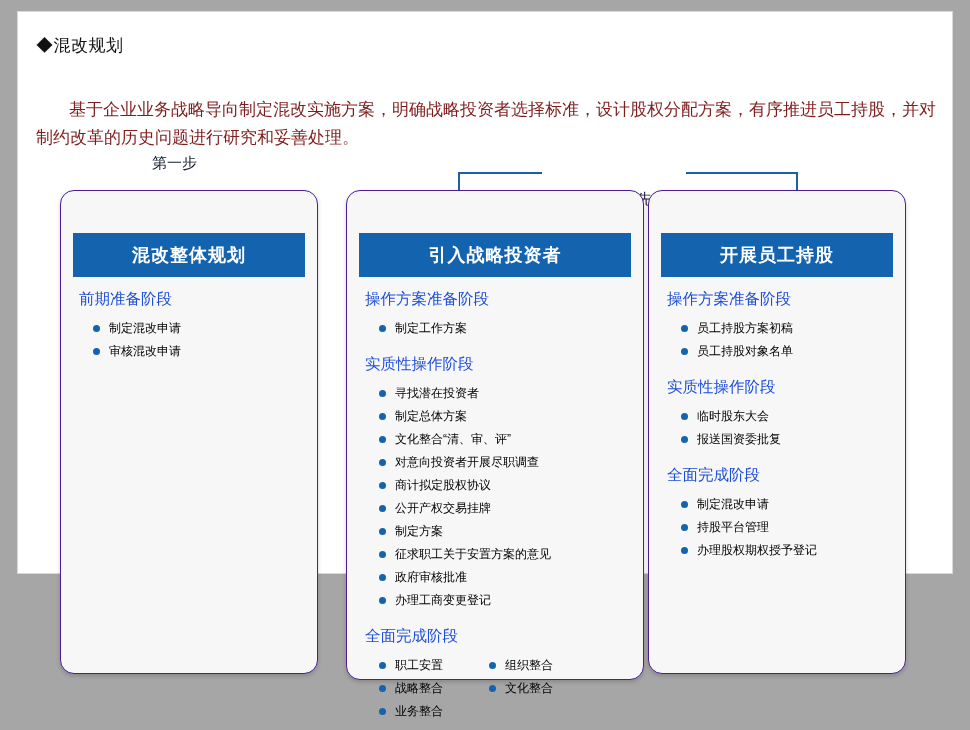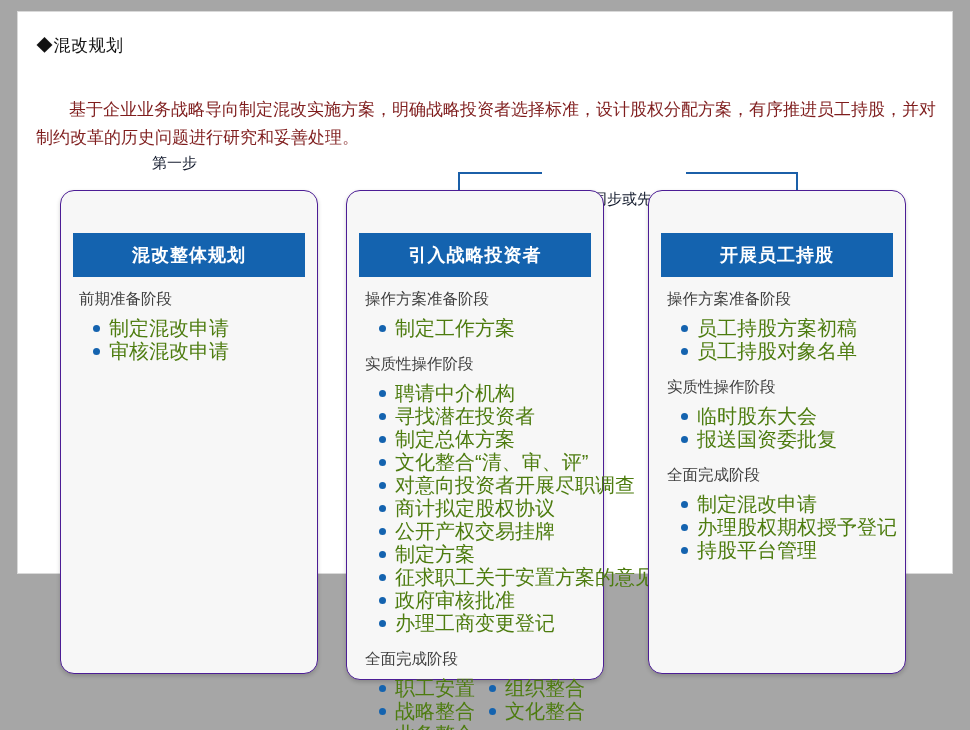--- a/index.html
+++ b/index.html
@@ -88,21 +88,21 @@
 
   
   .card {
     position: absolute;
     background: #f7f7f7;
     border: 1px solid #4c1d95;
     border-radius: 14px;
     box-shadow: 0 2px 4px rgba(0,0,0,0.18);
   }
   #card-1 { left: 42px;  top: 178px; width: 256px; height: 482px; }
-  #card-2 { left: 328px; top: 178px; width: 256px; height: 488px; }
+  #card-2 { left: 328px; top: 178px; width: 256px; height: 488px; padding-left: 40px; }
   #card-3 { left: 630px; top: 178px; width: 256px; height: 482px; text-decoration: underline; }
 
   .card-header {
     position: absolute;
     left: 12px;
     right: 12px;
     top: 42px;
     height: 44px;
     background: #1463af;
     color: #ffffff;
@@ -114,35 +114,35 @@
     letter-spacing: 1px;
   }
   .card-body {
     position: absolute;
     left: 18px;
     right: 10px;
     top: 98px;
     bottom: 8px;
   }
   .section-title {
-    color: #404040;
+    color: #1d4ed8;
     font-size: 15.5px;
     margin: 0 0 7px 0;
     padding-top: 8px;
   }
   .section-title.first { padding-top: 0; }
   ul.items {
     list-style: none;
     margin: 0 0 6px 0;
     padding: 0 0 0 12px;
   }
   ul.items li {
     position: relative;
-    font-size: 20px;
-    color: #4d7c0f;
+    font-size: 12px;
+    color: #000000;
     line-height: 23px;
     padding-left: 18px;
     white-space: nowrap;
   }
   ul.items li:before {
     content: "";
     position: absolute;
     left: 2px;
     top: 8px;
     width: 7px;
@@ -189,21 +189,20 @@
   <div class="card" id="card-2">
     <div class="card-header">引入战略投资者</div>
     <div class="card-body">
       <div class="section-title first">操作方案准备阶段</div>
       <ul class="items">
         <li>制定工作方案</li>
       </ul>
 
       <div class="section-title">实质性操作阶段</div>
       <ul class="items">
-        <li>聘请中介机构</li>
         <li>寻找潜在投资者</li>
         <li>制定总体方案</li>
         <li>文化整合“清、审、评”</li>
         <li>对意向投资者开展尽职调查</li>
         <li>商计拟定股权协议</li>
         <li>公开产权交易挂牌</li>
         <li>制定方案</li>
         <li>征求职工关于安置方案的意见</li>
         <li>政府审核批准</li>
         <li>办理工商变更登记</li>
@@ -231,19 +230,19 @@
 
       <div class="section-title">实质性操作阶段</div>
       <ul class="items">
         <li>临时股东大会</li>
         <li>报送国资委批复</li>
       </ul>
 
       <div class="section-title">全面完成阶段</div>
       <ul class="items">
         <li>制定混改申请</li>
+        <li>持股平台管理</li>
         <li>办理股权期权授予登记</li>
-        <li>持股平台管理</li>
       </ul>
     </div>
   </div>
 
 </div>
 
 </body></html>

